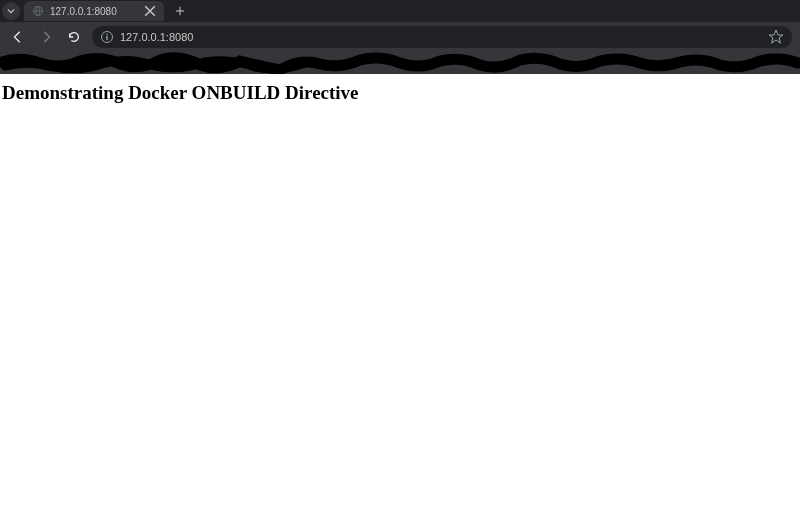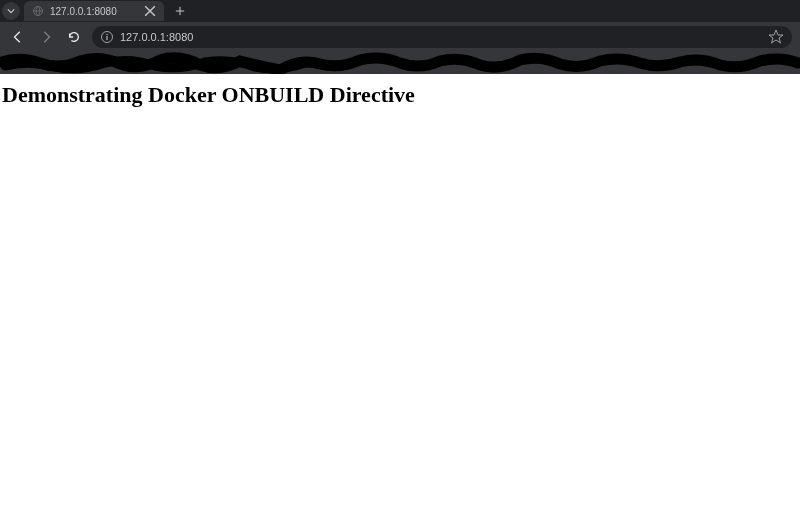--- a/index.html
+++ b/index.html
@@ -133,21 +133,21 @@
       top: 0;
       left: 0;
       width: 100%;
       height: 100%;
     }
     .content {
       background: #fff;
       padding: 8px 2px;
     }
     .page-heading {
-      font-size: 22px;
+      font-size: 19px;
       font-weight: bold;
       color: #000;
       font-family: "Times New Roman", Times, serif;
     }
   </style>
 </head>
 <body>
 
 <div class="browser-chrome">
   <div class="tab-bar">

